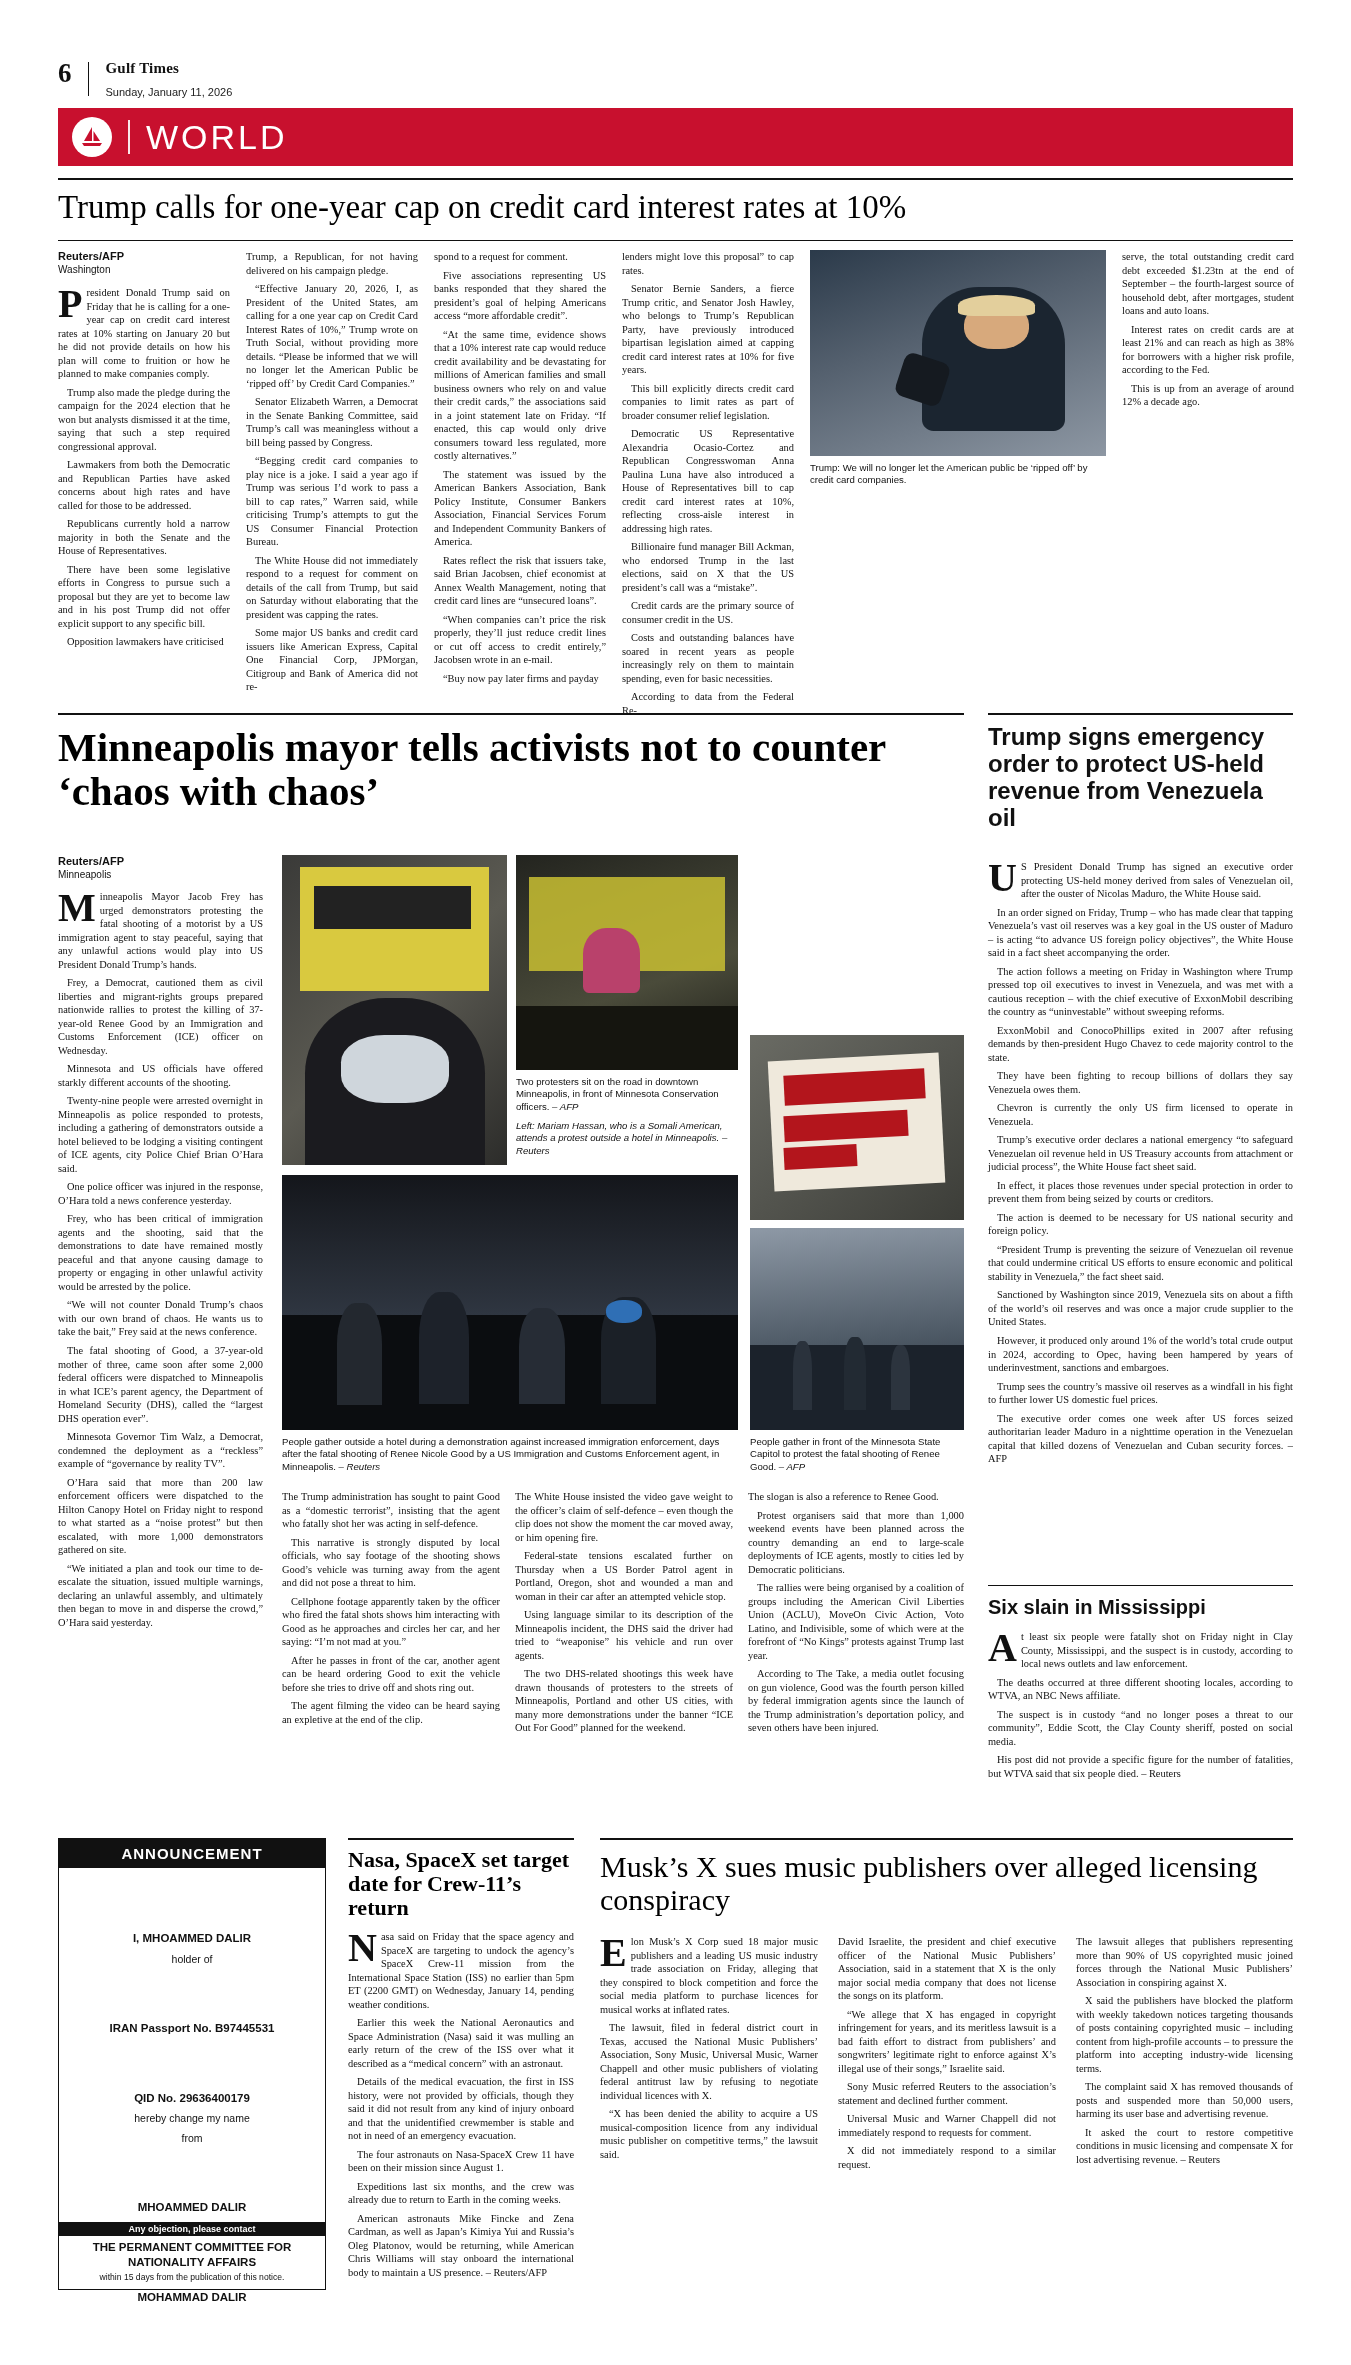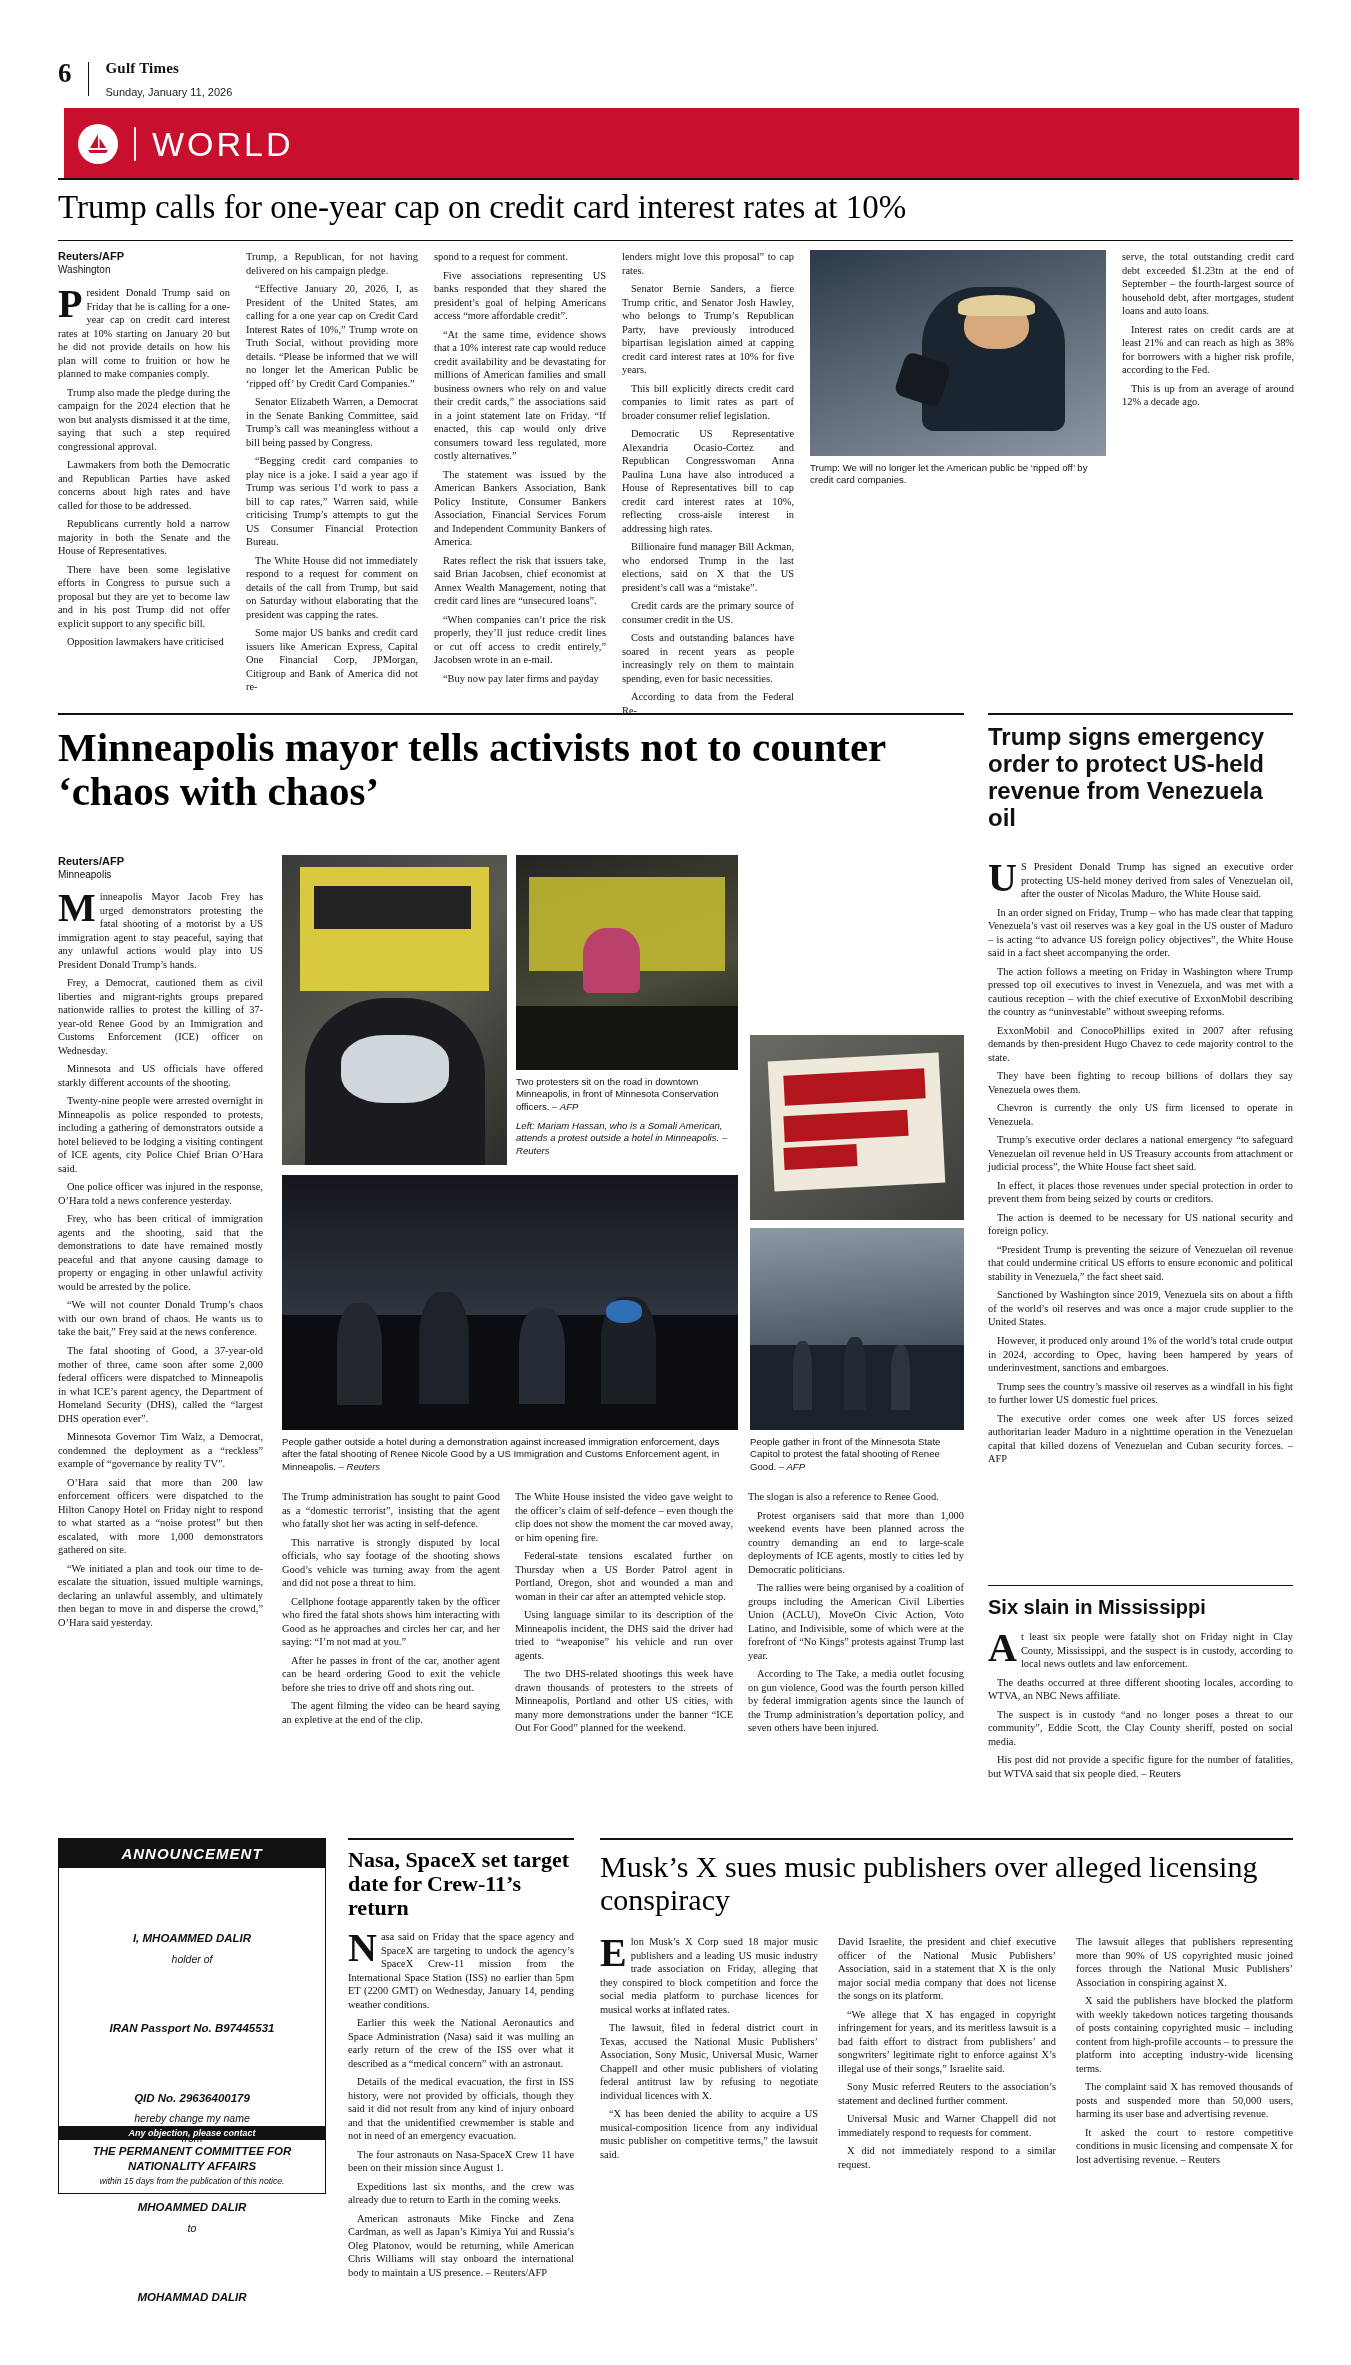--- a/index.html
+++ b/index.html
@@ -8,21 +8,21 @@
 
   
   .masthead{position:absolute;left:58px;top:60px;width:1235px;height:40px;display:flex;align-items:flex-start;gap:12px;}
   .pagenum{font-family:"Liberation Serif",serif;font-size:27px;font-weight:bold;line-height:1;}
   .mast-rule{position:absolute;left:88px;top:62px;width:1px;height:34px;background:#111;}
   .mast-txt{margin-left:22px;}
   .mast-title{font-family:"Liberation Serif",serif;font-size:15px;font-weight:bold;letter-spacing:.2px;}
   .mast-date{font-family:"Liberation Sans",sans-serif;font-size:11px;color:#222;margin-top:9px;}
 
   
-  .section-bar{position:absolute;left:64px;top:108px;width:1235px;height:72px;background:#c8102e;display:flex;align-items:center;}
+  .section-bar{position:absolute;left:58px;top:108px;width:1235px;height:58px;background:#c8102e;display:flex;align-items:center;}
   .logo-circle{width:40px;height:40px;border-radius:50%;background:#fff;margin-left:14px;display:flex;align-items:center;justify-content:center;}
   .sec-div{width:2px;height:34px;background:#fff;margin:0 16px;opacity:.9;}
   .section-name{font-family:"Liberation Sans",sans-serif;font-size:34px;color:#fff;letter-spacing:3px;font-weight:400;}
 
   .hr-thin{position:absolute;background:#111;}
 
   
   .hl{font-family:"Liberation Serif",serif;font-weight:400;color:#000;}
   .byline{font-family:"Liberation Sans",sans-serif;font-weight:bold;font-size:11px;line-height:1.25;}
   .byline .loc{font-weight:normal;font-size:10px;}
@@ -42,21 +42,21 @@
 
   
   #story2-rule-top{left:58px;top:713px;width:906px;height:2px;}
   .s2-head{position:absolute;left:58px;top:726px;width:906px;font-size:41px;line-height:1.07;font-weight:bold;}
 
   
   #rail-rule{left:988px;top:713px;width:305px;height:2px;}
   .rail-head{position:absolute;left:988px;top:724px;width:305px;font-family:"Liberation Sans",sans-serif;font-weight:bold;font-size:24px;line-height:1.12;color:#111;}
 
   
-  .ann-box{position:absolute;left:58px;top:1838px;width:268px;height:356px;border:1.5px solid #111;box-sizing:border-box;text-align:center;font-style:italic;}
+  .ann-box{position:absolute;left:58px;top:1838px;width:268px;height:452px;border:1.5px solid #111;box-sizing:border-box;text-align:center;}
   .ann-title{background:#111;color:#fff;font-family:"Liberation Sans",sans-serif;font-weight:bold;font-size:15px;letter-spacing:1px;padding:6px 0;}
   .ann-body{padding:12px 12px 0 12px;font-family:"Liberation Sans",sans-serif;font-size:10.5px;line-height:1.9;}
   .ann-body .b{font-weight:bold;font-size:11.5px;margin-top:48px;}
   .ann-foot{position:absolute;left:0;bottom:0;width:100%;box-sizing:border-box;}
   .ann-foot .line1{font-family:"Liberation Sans",sans-serif;font-size:9px;font-weight:bold;background:#111;color:#fff;padding:2px 0;}
   .ann-foot .line2{font-family:"Liberation Sans",sans-serif;font-size:11.5px;font-weight:bold;color:#111;padding:4px 6px 0 6px;line-height:1.25;}
   .ann-foot .line3{font-family:"Liberation Sans",sans-serif;font-size:8.6px;color:#111;padding:3px 6px 7px 6px;}
 
   
   .abs{position:absolute;}

